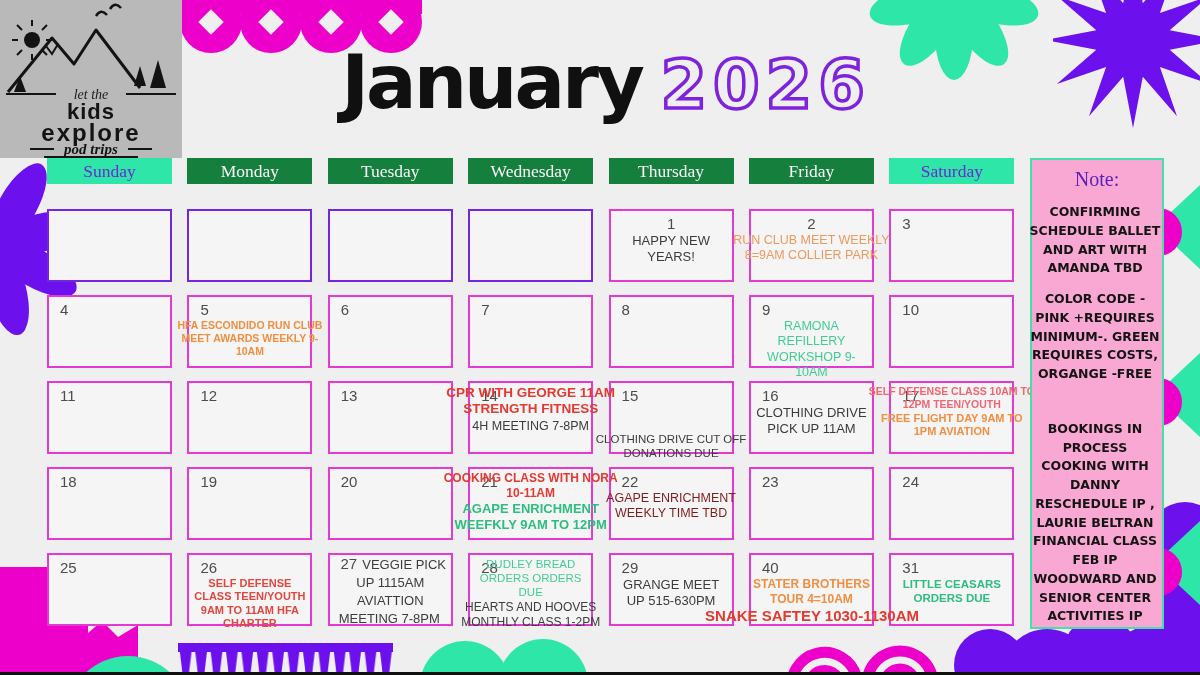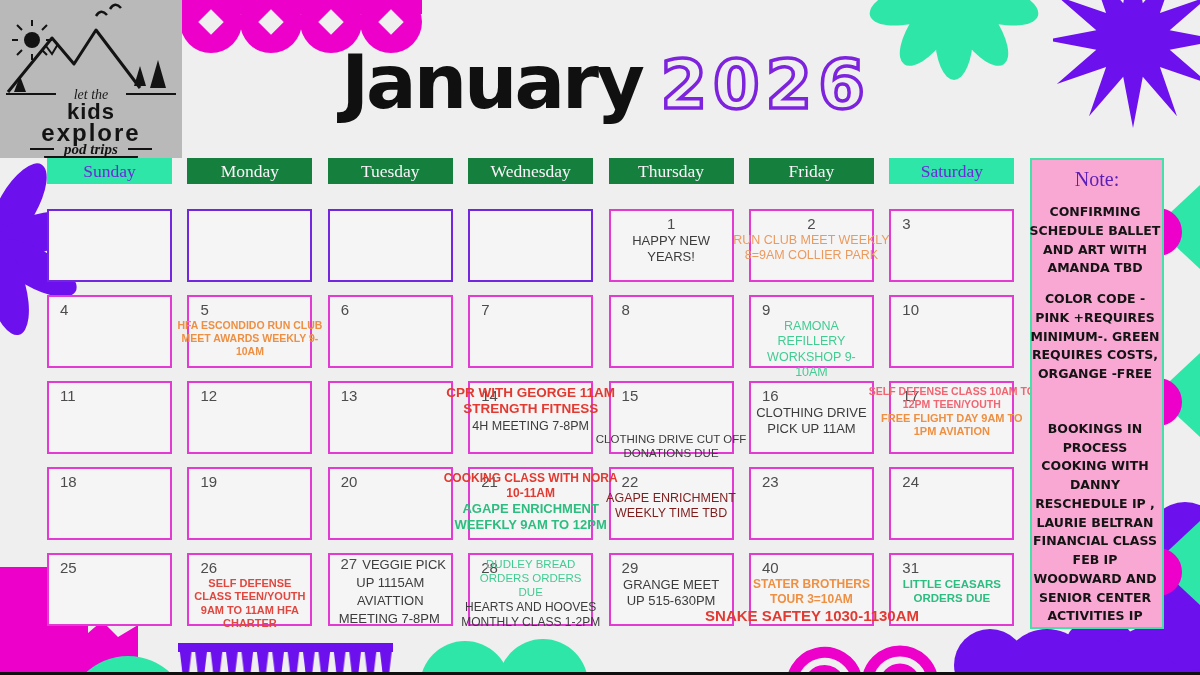--- a/index.html
+++ b/index.html
@@ -306,21 +306,21 @@
         <span class="num">28</span>
         <div class="ev over-num" style="color: rgb(65, 205, 146); font-size: 11.5px;">DUDLEY BREAD ORDERS ORDERS DUE</div>
         <div class="ev ov-md" style="color: rgb(60, 60, 60); font-size: 12px;">HEARTS AND HOOVES MONTHLY CLASS 1-2PM</div>
       </div>
       <div class="cell">
         <span class="num">29</span>
         <div class="ev" style="color: rgb(60, 60, 60); font-size: 13px;">GRANGE MEET UP 515-630PM</div>
       </div>
       <div class="cell">
         <span class="num">40</span>
-        <div class="ev" style="color: rgb(238, 143, 65); font-weight: 700; font-size: 12px;">STATER BROTHERS TOUR 3=10AM</div>
+        <div class="ev" style="color: rgb(238, 143, 65); font-weight: 700; font-size: 12px;">STATER BROTHERS TOUR 4=10AM</div>
         <div class="ev ov-wide" style="color: rgb(226, 58, 49); font-weight: 700; font-size: 15px;">SNAKE SAFTEY 1030-1130AM</div>
       </div>
       <div class="cell">
         <span class="num">31</span>
         <div class="ev" style="color: rgb(45, 189, 128); font-weight: 700; font-size: 11.5px;">LITTLE CEASARS ORDERS DUE</div>
       </div>
     </div>
 
   <div id="note-box">
     <div id="note-title">Note:</div>

